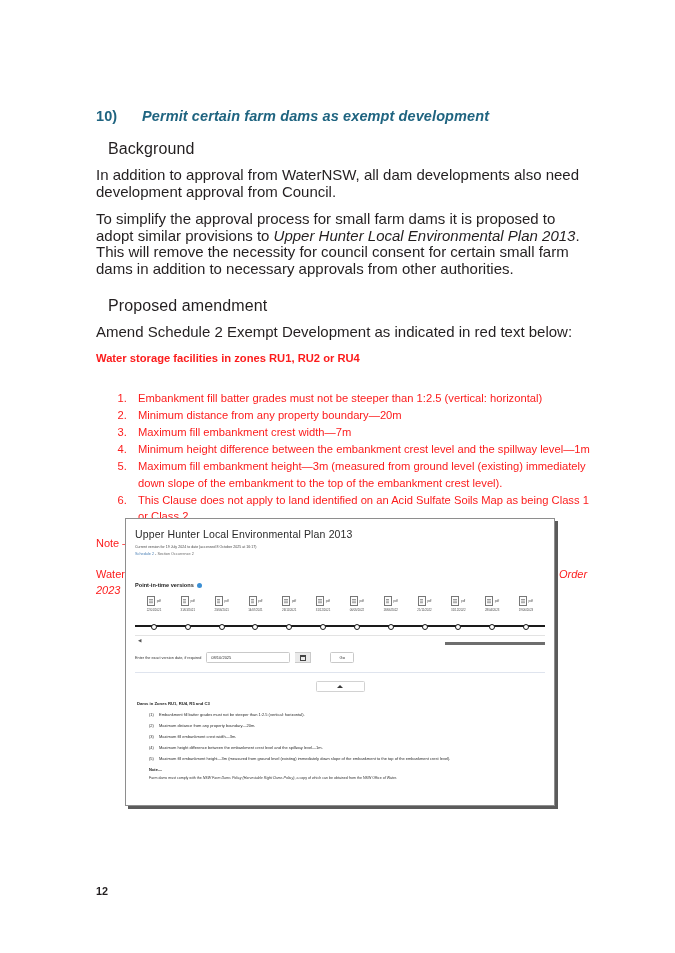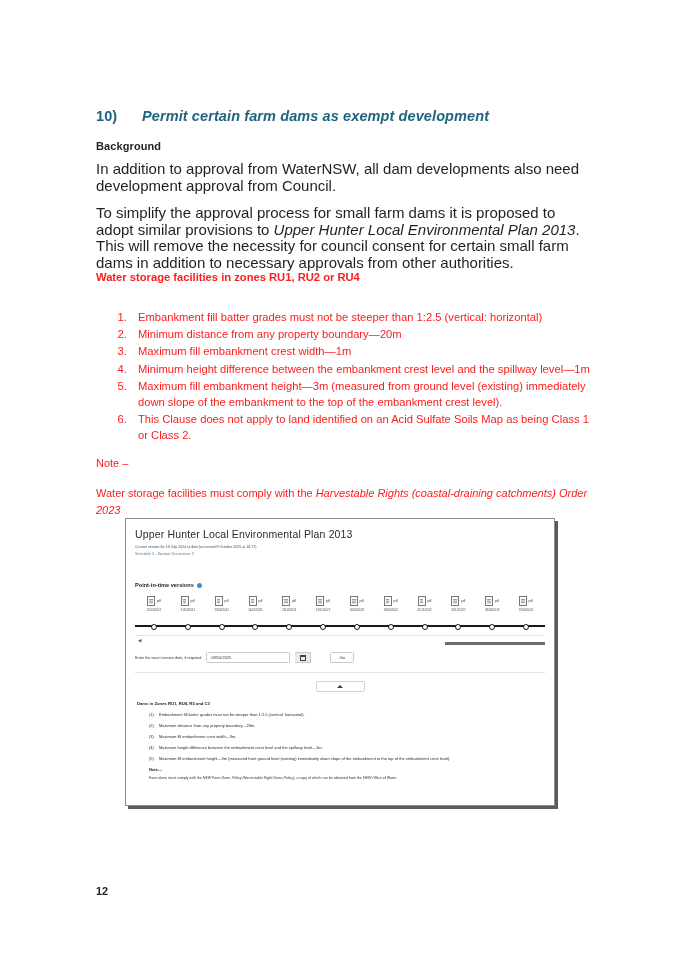--- a/index.html
+++ b/index.html
@@ -42,34 +42,34 @@
     letter-spacing: 0.1px;
     margin-bottom: 16px;
   }
   .h1 .num {
     width: 46px;
     flex: 0 0 46px;
   }
   .h1 .txt { flex: 1; font-style: italic; }
 
   .h2 {
-    font-size: 11px;
-    font-weight: bold;
+    font-size: 16px;
+    font-weight: normal;
     color: #231f20;
-    margin: 0 0 9px 0;
+    margin: 0 0 9px 12px;
     letter-spacing: 0.1px;
   }
 
   p.body {
     font-size: 15px;
     line-height: 16.5px;
     margin: 0 0 11px 0;
     color: #231f20;
   }
-  p.body.tight { margin-bottom: 0; }
+  p.body.tight { margin-bottom: 20px; }
   .it { font-style: italic; }
   .red-head {
     font-size: 11.2px;
     font-weight: bold;
     color: #fc1c1c;
     margin: 0 0 26px 0;
   }
   ol.redlist {
     margin: 0 0 11px 0;
     padding-left: 34px;
@@ -414,28 +414,30 @@
       <span class="num">10)</span>
       <span class="txt">Permit certain farm dams as exempt development</span>
     </div>
 
     <div class="h2">Background</div>
 
     <p class="body">In addition to approval from WaterNSW, all dam developments also need development approval from Council.</p>
 
     <p class="body tight"><span>To simplify the approval process for small farm dams it is proposed to adopt similar provisions to </span><span class="it">Upper Hunter Local Environmental Plan 2013</span><span>. This will remove the necessity for council consent for certain small farm dams in addition to necessary approvals from other authorities.</span></p>
 
-
+    <div class="h2">Proposed amendment</div>
+
+    <p class="body">Amend Schedule 2 Exempt Development as indicated in red text below:</p>
 
     <div class="red-head">Water storage facilities in zones RU1, RU2 or RU4</div>
 
     <ol class="redlist">
       <li>Embankment fill batter grades must not be steeper than 1:2.5 (vertical: horizontal)</li>
       <li>Minimum distance from any property boundary—20m</li>
-      <li>Maximum fill embankment crest width—1m</li>
+      <li>Maximum fill embankment crest width—7m</li>
       <li>Minimum height difference between the embankment crest level and the spillway level—1m</li>
       <li>Maximum fill embankment height—3m (measured from ground level (existing) immediately down slope of the embankment to the top of the embankment crest level).</li>
       <li>This Clause does  not apply to land identified on an Acid Sulfate Soils Map as being Class 1 or Class 2.</li>
     </ol>
 
     <p class="rednote">Note –</p>
 
     <p class="rednote gap"><span>Water storage facilities must comply with the </span><span class="it">Harvestable Rights (coastal-draining catchments) Order 2023</span></p>
 
   </div>

